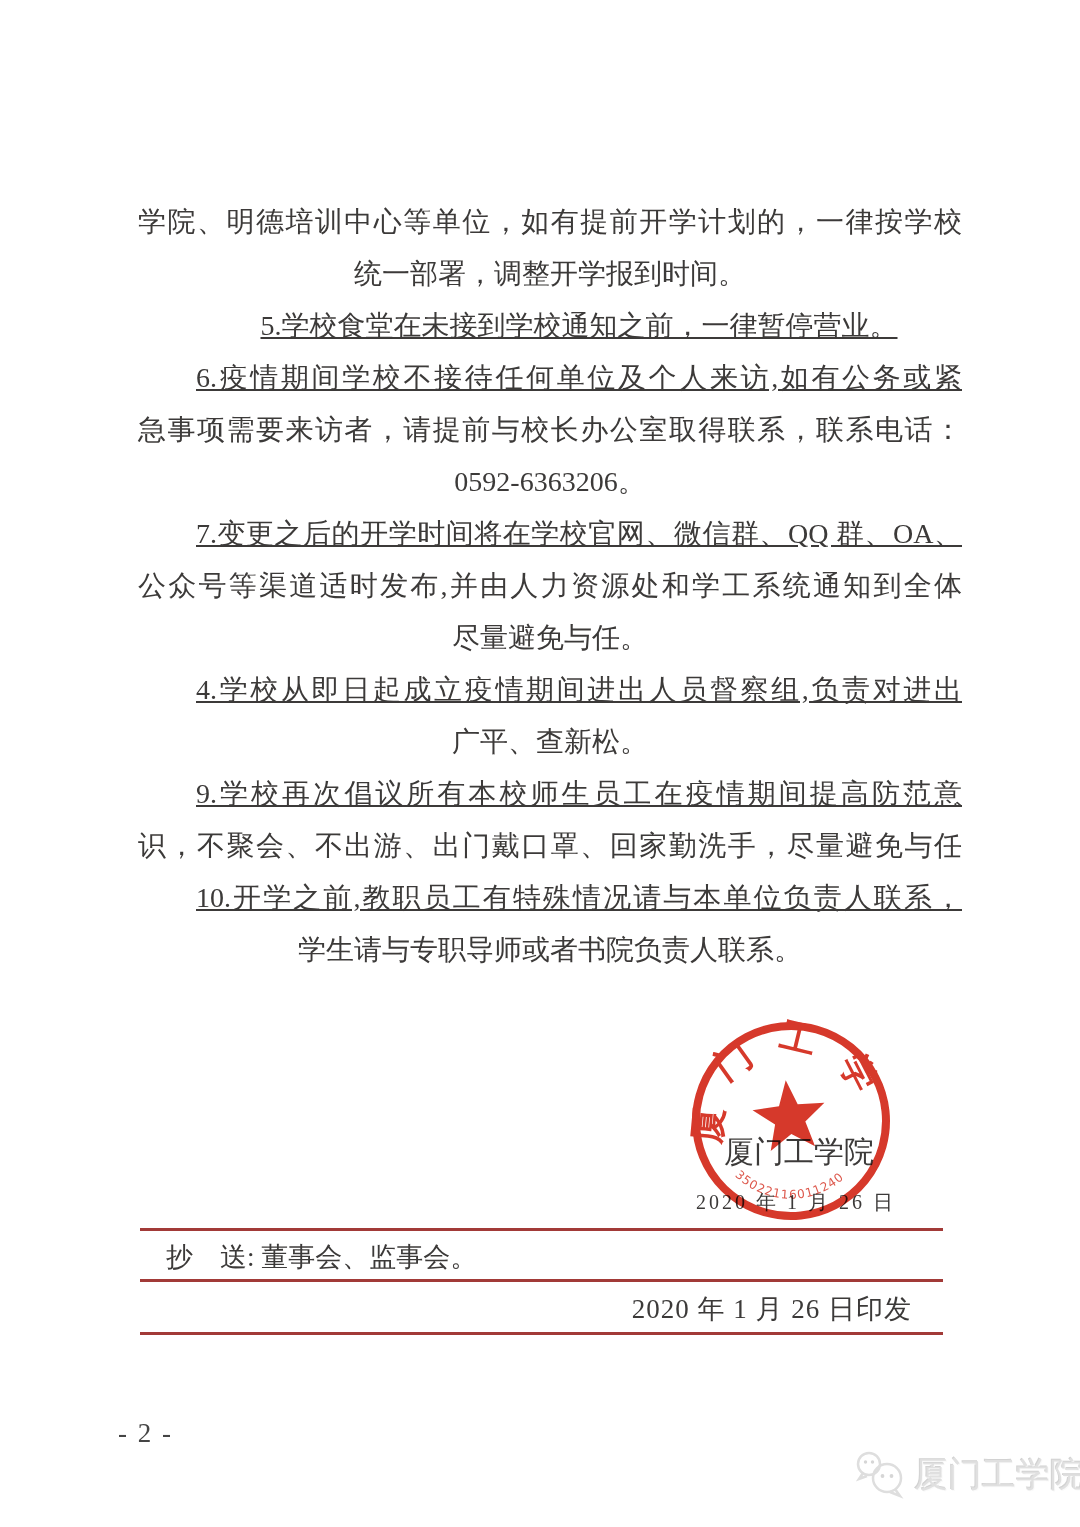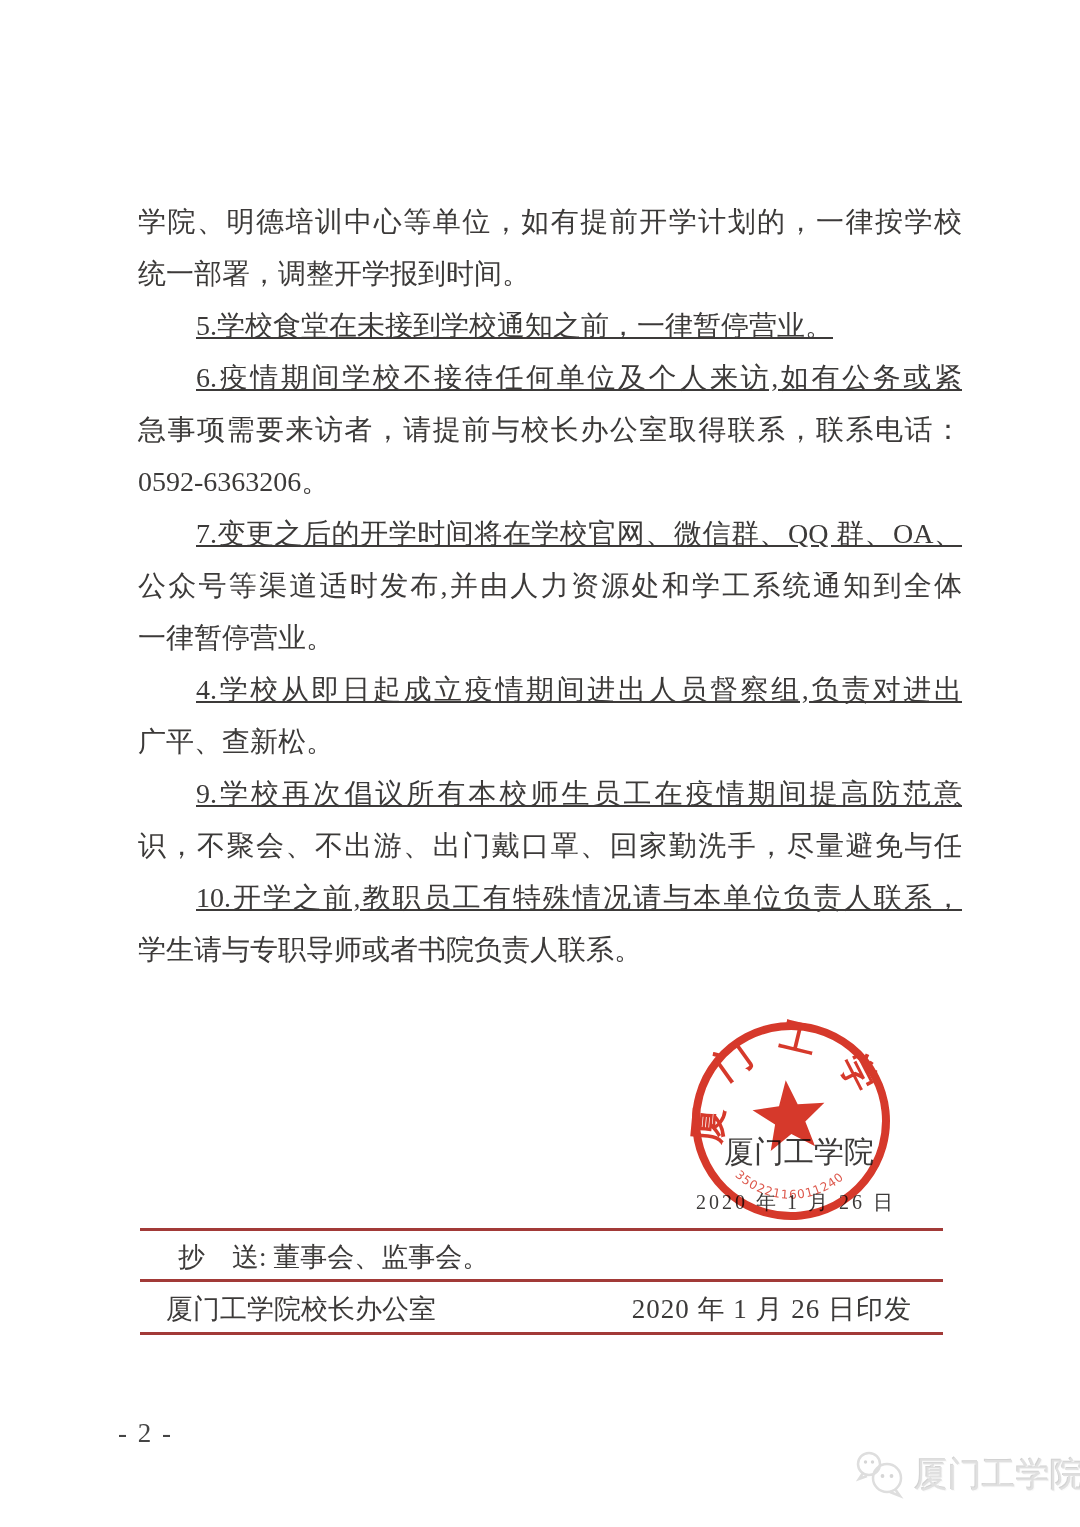--- a/index.html
+++ b/index.html
@@ -12,21 +12,21 @@
     overflow:hidden;
     border-radius:17px;
   }
   
   .body-text{
     position:absolute;left:138px;top:196px;width:824px;
     font-size:28px;
   }
   .line{
     height:52px;line-height:52px;
-    text-align:left;
+    text-align:center;
   }
   .line.indent{text-indent:58px;text-decoration:underline;}
   .line.fill{text-align:justify;text-align-last:justify;}
   
   .sig-org{
     position:absolute;left:699px;top:1133px;width:200px;height:38px;
     line-height:38px;text-align:center;font-size:30px;
   }
   .sig-date{
     position:absolute;left:666px;top:1184px;width:260px;height:36px;
@@ -55,21 +55,20 @@
   .rule{
     position:absolute;left:140px;width:803px;height:3px;
     background:var(--rule-red,#a23a38);
   }
   .rule1{top:1228px;}
   .rule2{top:1279px;}
   .rule3{top:1332px;}
   .cc-line{
     position:absolute;left:166px;top:1238px;height:38px;line-height:38px;
     font-size:27px;
-    margin-left:12px;
   }
   .issuer{
     position:absolute;left:166px;top:1290px;height:38px;line-height:38px;
     font-size:27px;
   }
   .print-date{
     position:absolute;right:168px;top:1290px;height:38px;line-height:38px;
     font-size:27px;text-align:center;letter-spacing:1px;
   }
   
@@ -98,21 +97,21 @@
 
   <div class="body-text">
     <div class="line fill">学院、明德培训中心等单位，如有提前开学计划的，一律按学校</div>
     <div class="line">统一部署，调整开学报到时间。</div>
     <div class="line indent">5.学校食堂在未接到学校通知之前，一律暂停营业。</div>
     <div class="line indent fill">6.疫情期间学校不接待任何单位及个人来访,如有公务或紧</div>
     <div class="line fill">急事项需要来访者，请提前与校长办公室取得联系，联系电话：</div>
     <div class="line">0592-6363206。</div>
     <div class="line indent fill">7.变更之后的开学时间将在学校官网、微信群、QQ 群、OA、</div>
     <div class="line fill">公众号等渠道适时发布,并由人力资源处和学工系统通知到全体</div>
-    <div class="line">一律暂停营业。</div>
+    <div class="line">尽量避免与任。</div>
     <div class="line indent fill">4.学校从即日起成立疫情期间进出人员督察组,负责对进出</div>
     <div class="line">广平、查新松。</div>
     <div class="line indent fill">9.学校再次倡议所有本校师生员工在疫情期间提高防范意</div>
     <div class="line fill">识，不聚会、不出游、出门戴口罩、回家勤洗手，尽量避免与任</div>
     <div class="line indent fill">10.开学之前,教职员工有特殊情况请与本单位负责人联系，</div>
     <div class="line">学生请与专职导师或者书院负责人联系。</div>
   </div>
 
   <div class="sig-org">厦门工学院</div>
   <div class="sig-date">2020 年 1 月 26 日</div>
@@ -128,21 +127,20 @@
     </text>
     <polygon class="seal-star" points="104,64 113.4,89.1 140.1,90.3 119.2,106.9 126.3,132.7 104,118 81.7,132.7 88.8,106.9 67.9,90.3 94.6,89.1"></polygon>
     <text class="seal-code-text">
       <textPath href="#codePath" startOffset="2">35022116011240</textPath>
     </text>
   </svg>
 
   <div class="rule rule1"></div>
   <div class="cc-line">抄　送: 董事会、监事会。</div>
   <div class="rule rule2"></div>
-  <div class="issuer">厦门工学院校长办公室</div>
   <div class="print-date">2020 年 1 月 26 日印发</div>
   <div class="rule rule3"></div>
 
   <div class="page-number">- 2 -</div>
 
   <div class="watermark">
     <svg width="54" height="50" viewBox="0 0 54 50">
       <circle class="wm-bubble" cx="15" cy="14" r="11"></circle>
       <path class="wm-bubble" d="M 9 23 L 5 29 L 13 26"></path>
       <circle class="wm-eye" cx="11.5" cy="12" r="1.7"></circle>

